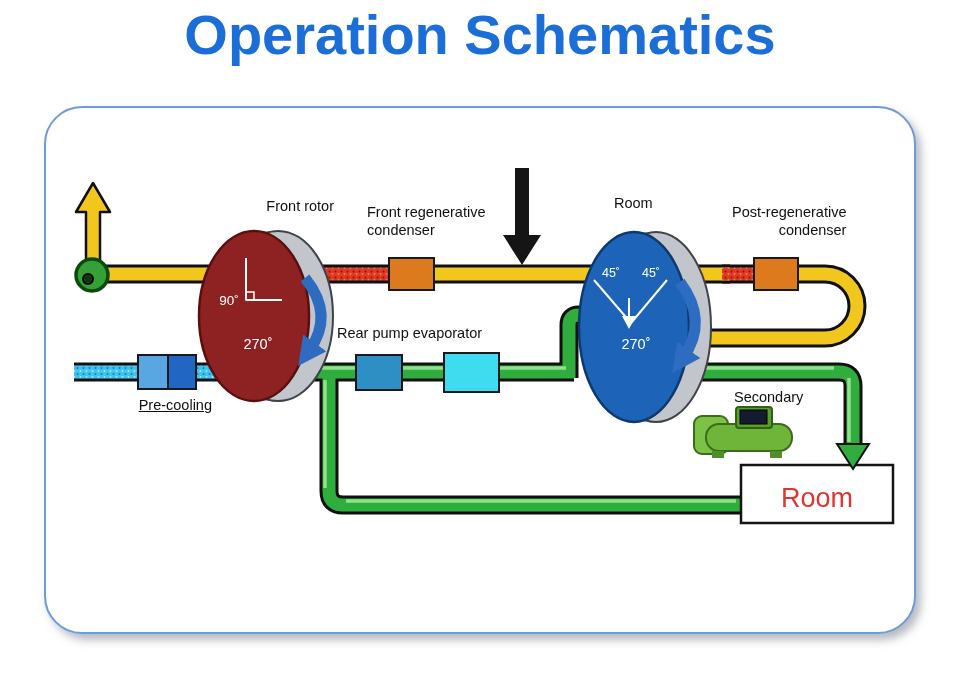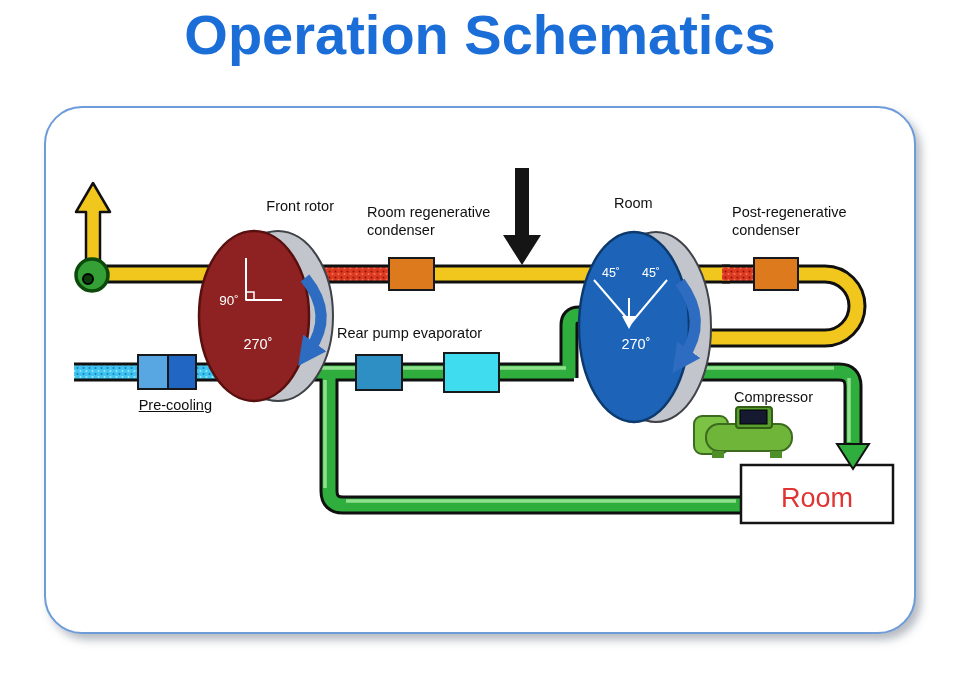--- a/index.html
+++ b/index.html
@@ -130,22 +130,22 @@
         <rect x="666" y="343" width="12" height="7" fill="#4e8f28"></rect>
         <rect x="724" y="343" width="12" height="7" fill="#4e8f28"></rect>
       </g>
 
       <rect x="695" y="357" width="152" height="58" fill="#ffffff" stroke="#141414" stroke-width="2.5"></rect>
       <text class="roomtxt" x="771" y="399">Room</text>
       <polygon points="791,336 823,336 807,361" fill="#2fae3e" stroke="#101010" stroke-width="2"></polygon>
     </svg>
 
     <div class="lbl c" style="left:176px; top:90px; width:112px;">Front rotor</div>
-    <div class="lbl" style="left:321px; top:96px;">Room regenerative
+    <div class="lbl" style="left:321px; top:96px;">Front regenerative
 condenser</div>
     <div class="lbl" style="left:568px; top:87px;">Room</div>
-    <div class="lbl" style="left:686px; top:96px;">Post-regenerative
+    <div class="lbl" style="left:686px; top:96px;text-align:right;">Post-regenerative
 condenser</div>
     <div class="lbl" style="left:291px; top:217px;">Rear pump evaporator</div>
     <div class="lbl c" style="left:74px; top:289px; width:92px;text-decoration:underline;">Pre-cooling</div>
-    <div class="lbl" style="left:688px; top:281px;">Compressor</div>
+    <div class="lbl" style="left:688px; top:281px;">Secondary</div>
   </div>
 </div>
 
 </body></html>

